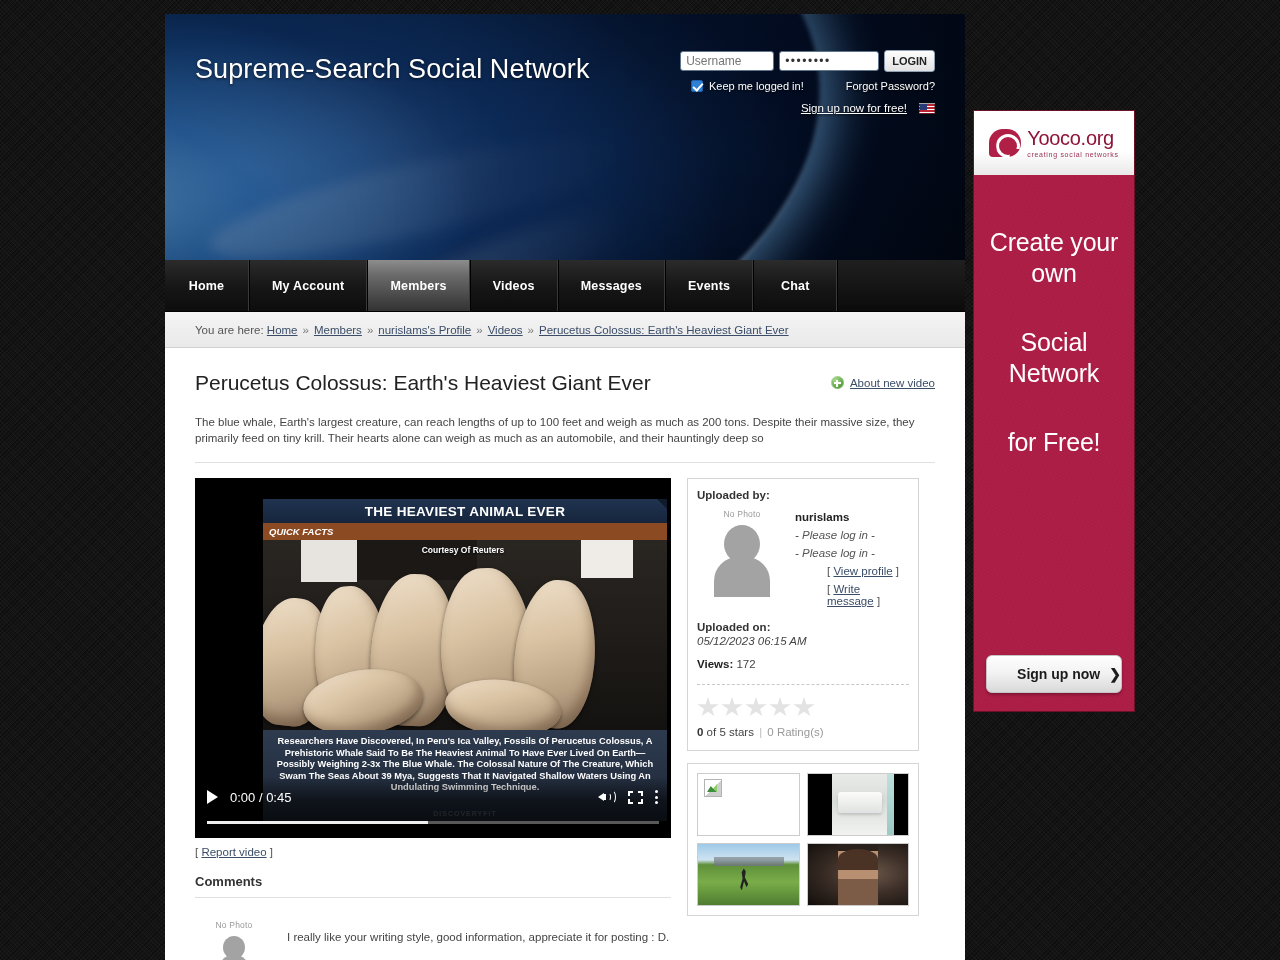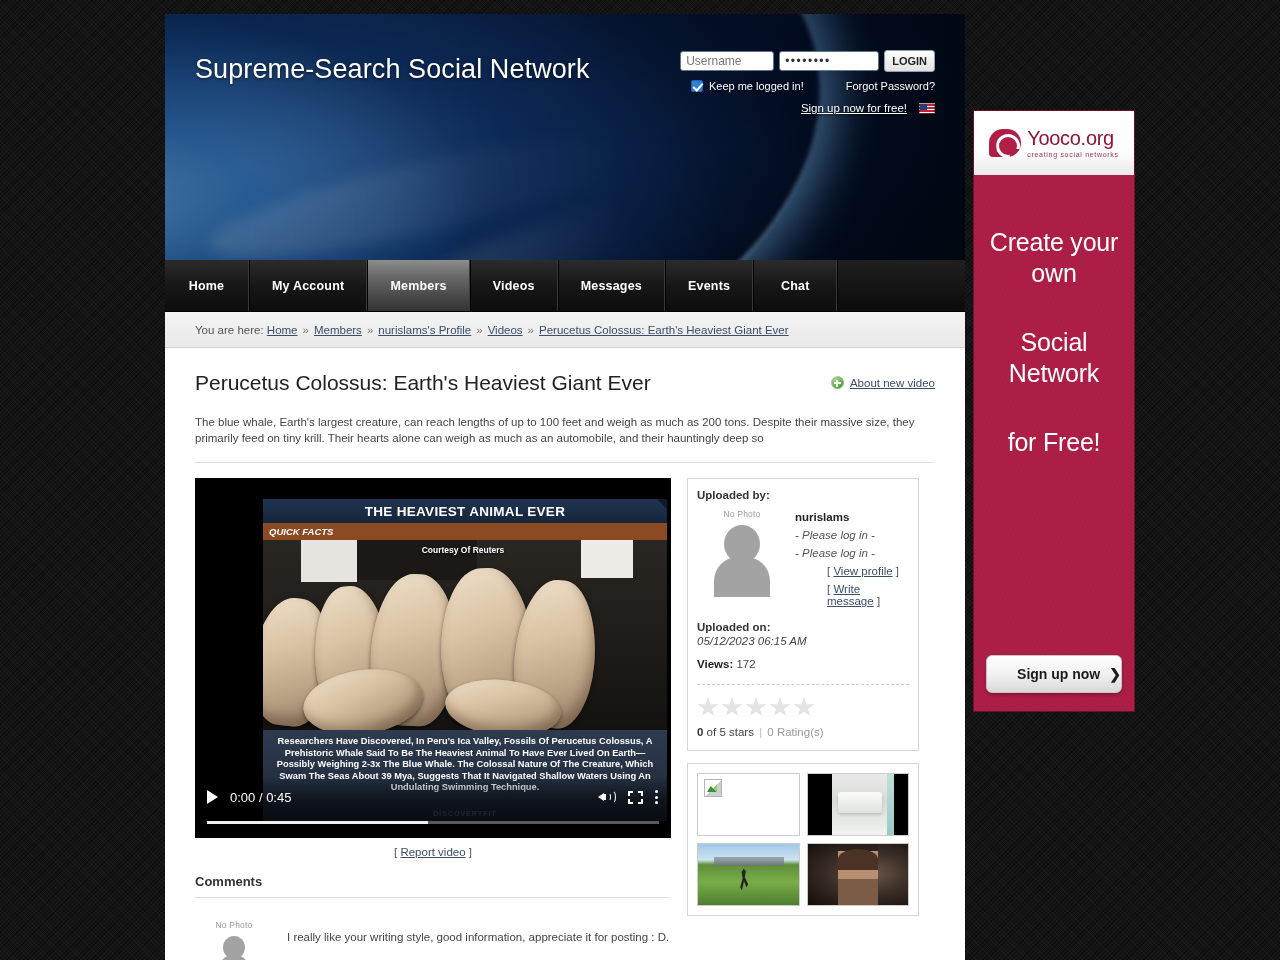--- a/index.html
+++ b/index.html
@@ -338,21 +338,21 @@
   #fullscreen-icon i:nth-child(3){ left:0; bottom:0; border-right:none; border-top:none; }
   #fullscreen-icon i:nth-child(4){ right:0; bottom:0; border-left:none; border-top:none; }
   #more-icon { width: 4px; display:flex; flex-direction:column; gap:2.5px; }
   #more-icon span { width:3px; height:3px; border-radius:50%; background:#fff; display:block; }
   #progress-bar {
     position: absolute; left: 12px; right: 12px; bottom: 14px;
     height: 3px; background: rgba(255,255,255,.35);
   }
   #progress-fill { width: 49%; height: 100%; background: rgba(255,255,255,.9); }
 
-  #report-row { text-align: center; margin-top: 8px; font-size: 11.5px; color: #555; }
+  #report-row { margin-top: 8px; font-size: 11.5px; color: #555; }
   #report-row a { color: #3b4d68; text-decoration: underline; cursor: pointer; }
 
   
   #comments-heading {
     margin-top: 16px; font-size: 13px; font-weight: bold; color: #333;
     padding-bottom: 8px; border-bottom: 1px solid #e0e0e0;
   }
   .comment { display: flex; gap: 14px; padding-top: 22px; }
   .comment-avatar { width: 78px; text-align: center; position: relative; }
   .no-photo-label {

